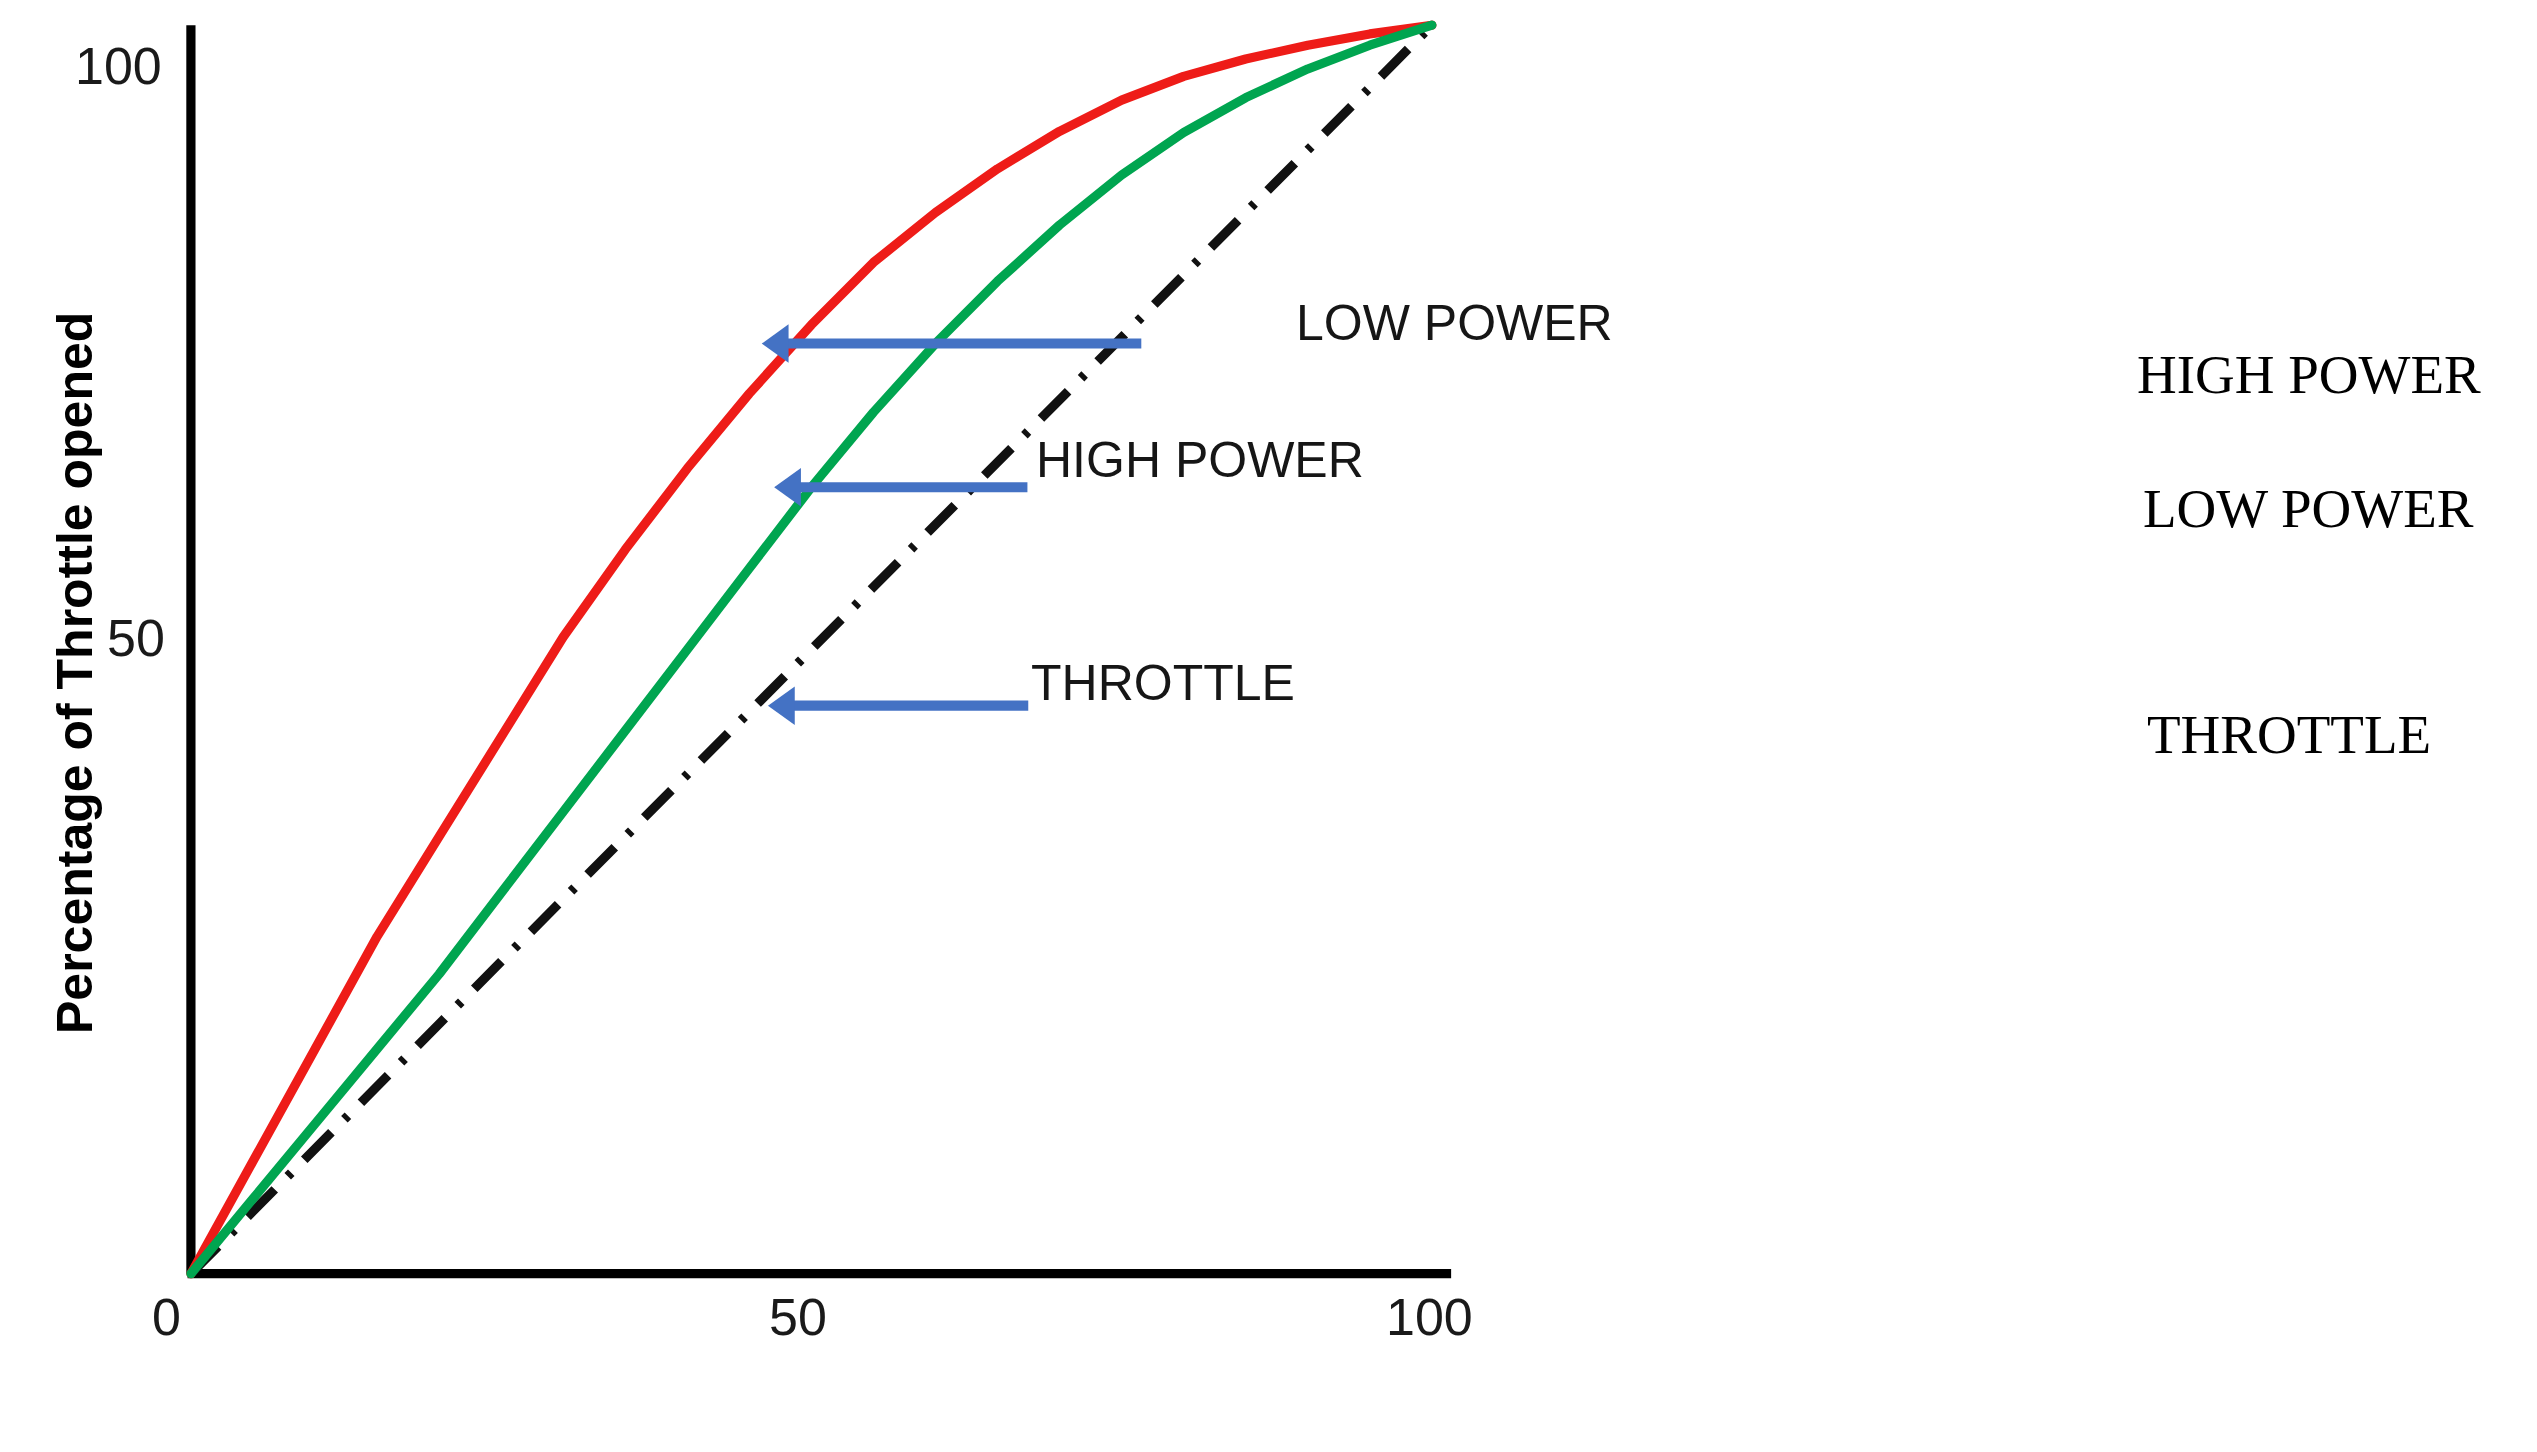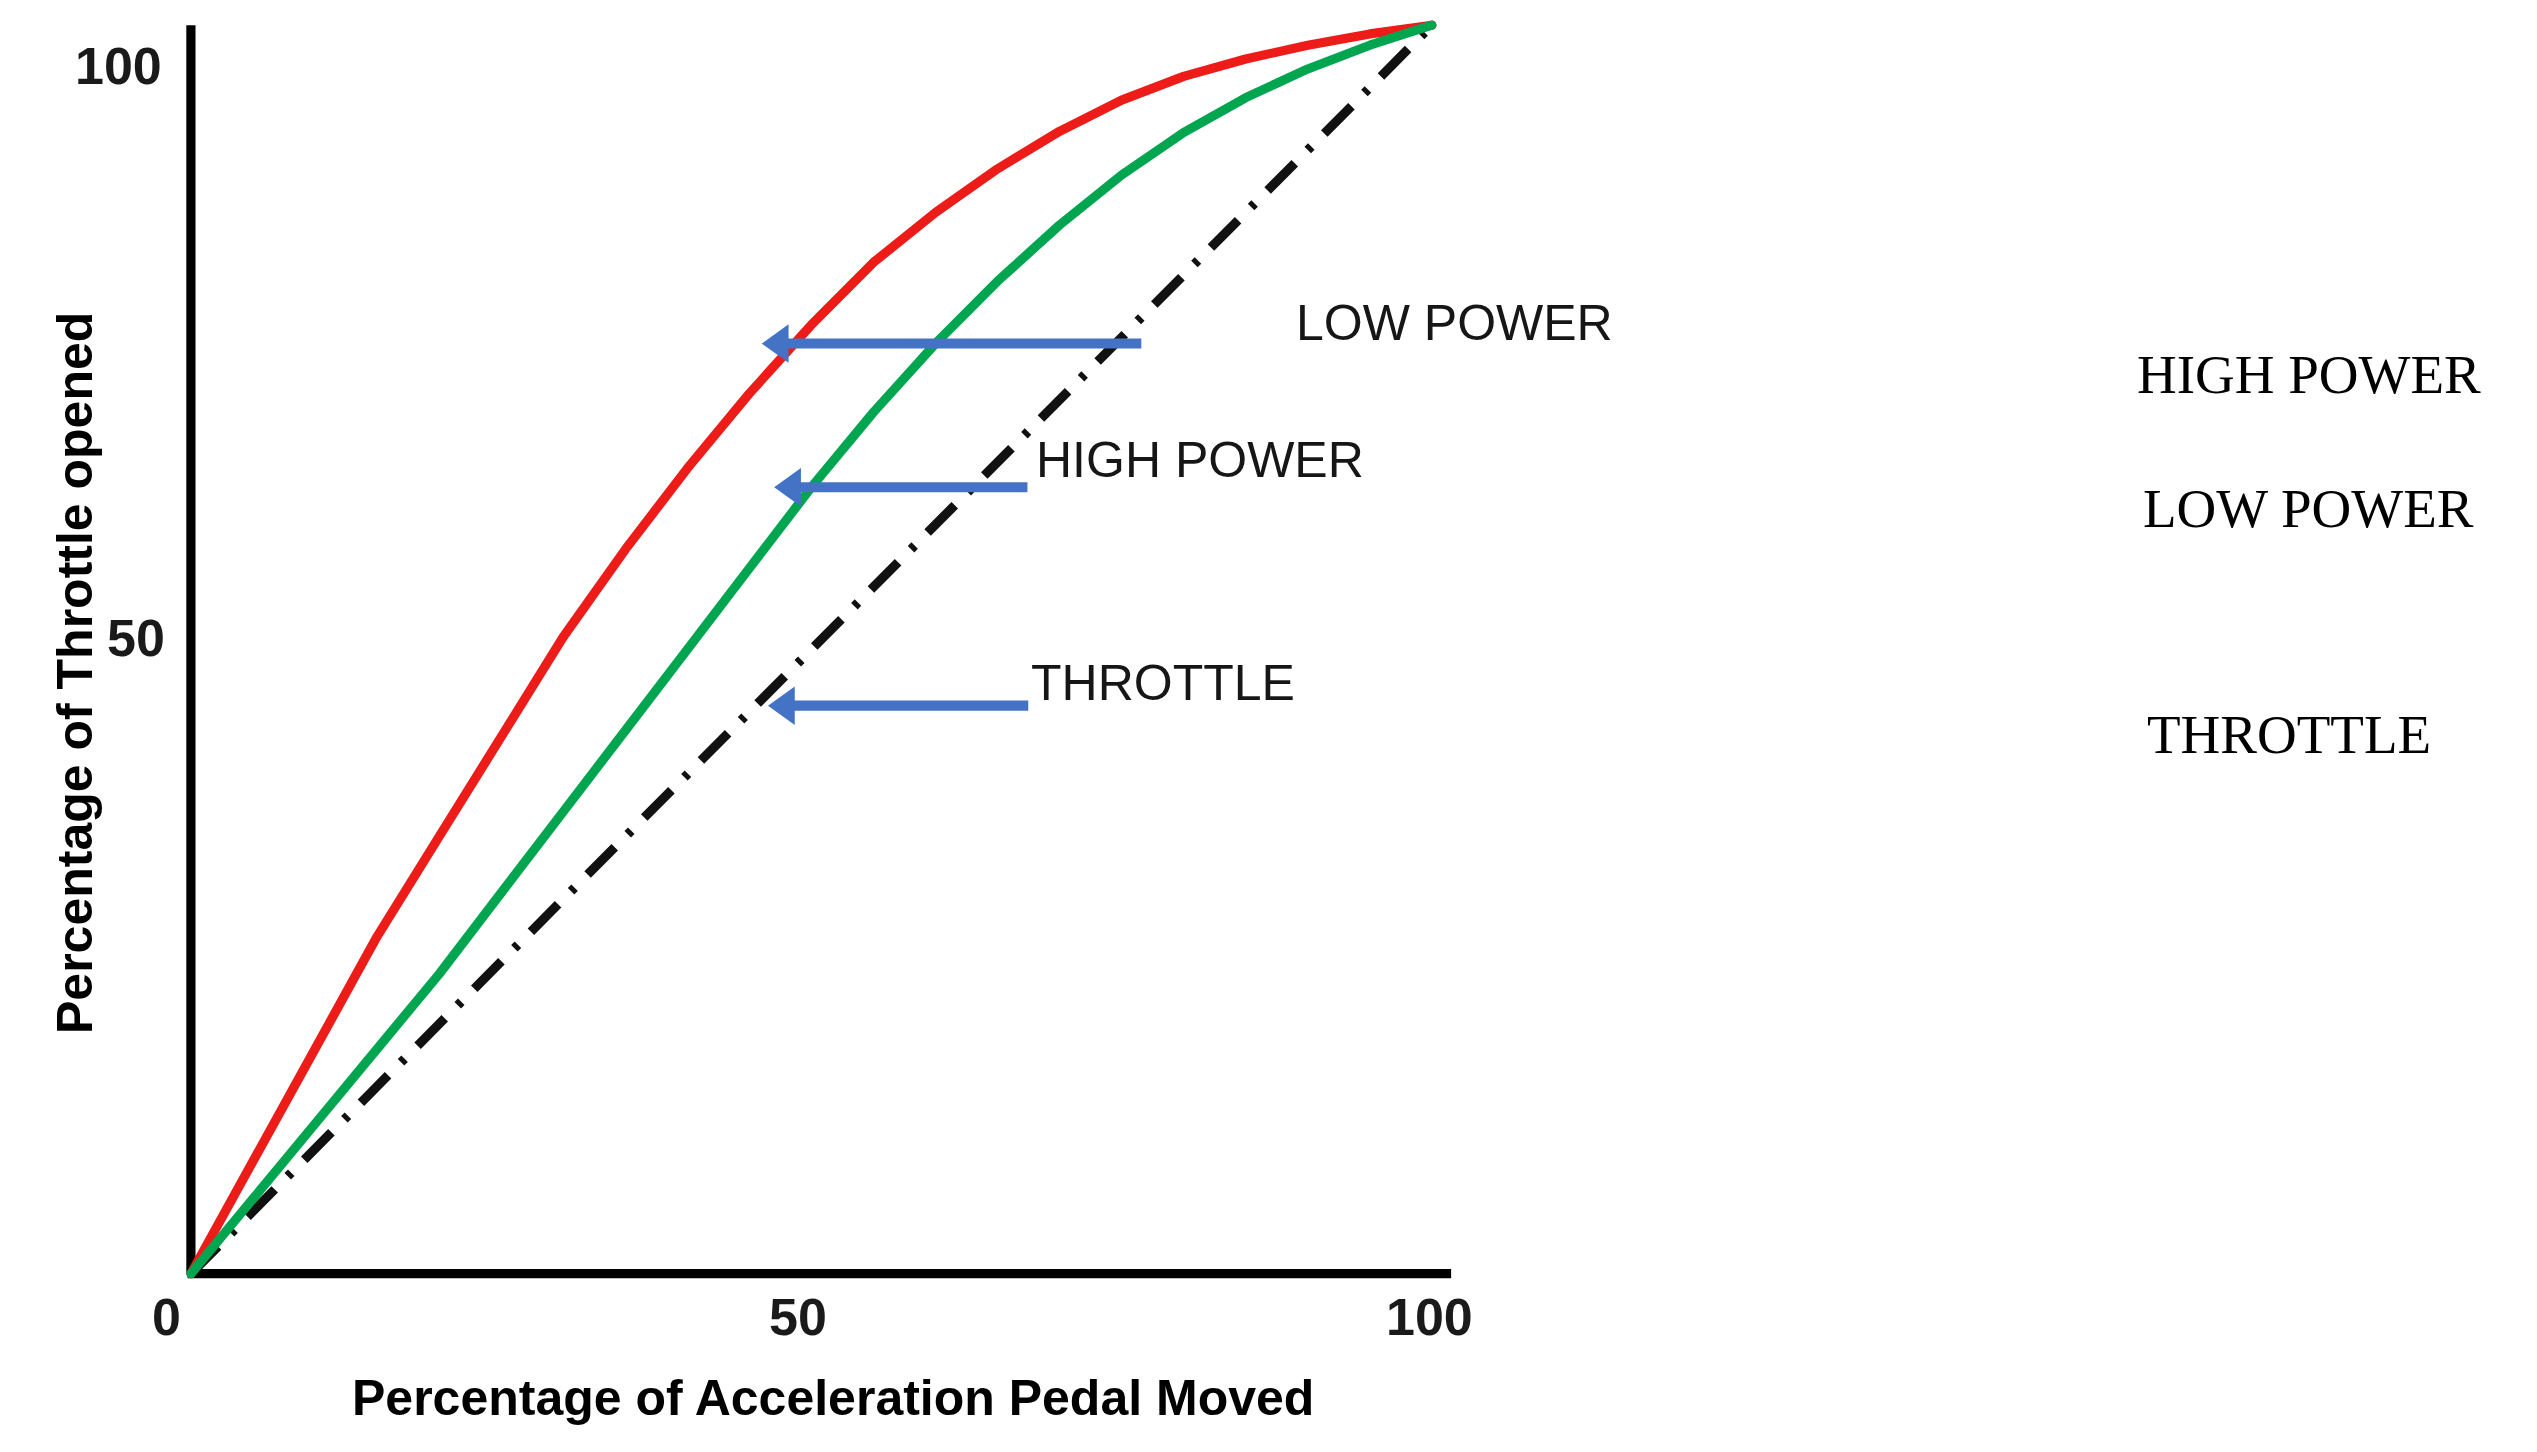--- a/index.html
+++ b/index.html
@@ -8,21 +8,20 @@
   #chart-root{position:absolute;left:0;top:0;width:2538px;height:1453px;}
   svg.plot{position:absolute;left:0;top:0;width:2538px;height:1453px;}
 
   .tick-label{
     position:absolute;
     font-family:"Liberation Sans", sans-serif;
     font-size:52px;
     color:#1a1a1a;
     white-space:nowrap;
     line-height:1;
-    font-weight:bold;
   }
   .axis-title{
     position:absolute;
     font-family:"Liberation Sans", sans-serif;
     font-weight:bold;
     font-size:50px;
     color:#000000;
     white-space:nowrap;
     line-height:1;
   }
@@ -75,21 +74,20 @@
 
   <div class="tick-label" style="left:75px;  top:40px;">100</div>
   <div class="tick-label" style="left:107px; top:612px;">50</div>
 
   <div class="tick-label" style="left:152px; top:1291px;">0</div>
   <div class="tick-label" style="left:769px; top:1291px;">50</div>
   <div class="tick-label" style="left:1386px;top:1291px;">100</div>
 
   <div class="axis-title" id="ylabel" style="left:50px; top:1034px;">Percentage of Throttle opened</div>
 
-  <div class="axis-title" style="left:352px; top:1373px;">Percentage of Acceleration Pedal Moved</div>
 
   <div class="callout-label" style="left:1296px; top:298px;">LOW POWER</div>
   <div class="callout-label" style="left:1036px; top:435px;">HIGH POWER</div>
   <div class="callout-label" style="left:1031px; top:658px;">THROTTLE</div>
 
   <div class="legend-label" style="left:2137px; top:347px;">HIGH POWER</div>
   <div class="legend-label" style="left:2143px; top:481px;">LOW POWER</div>
   <div class="legend-label" style="left:2147px; top:707px;">THROTTLE</div>
 
 </div>

